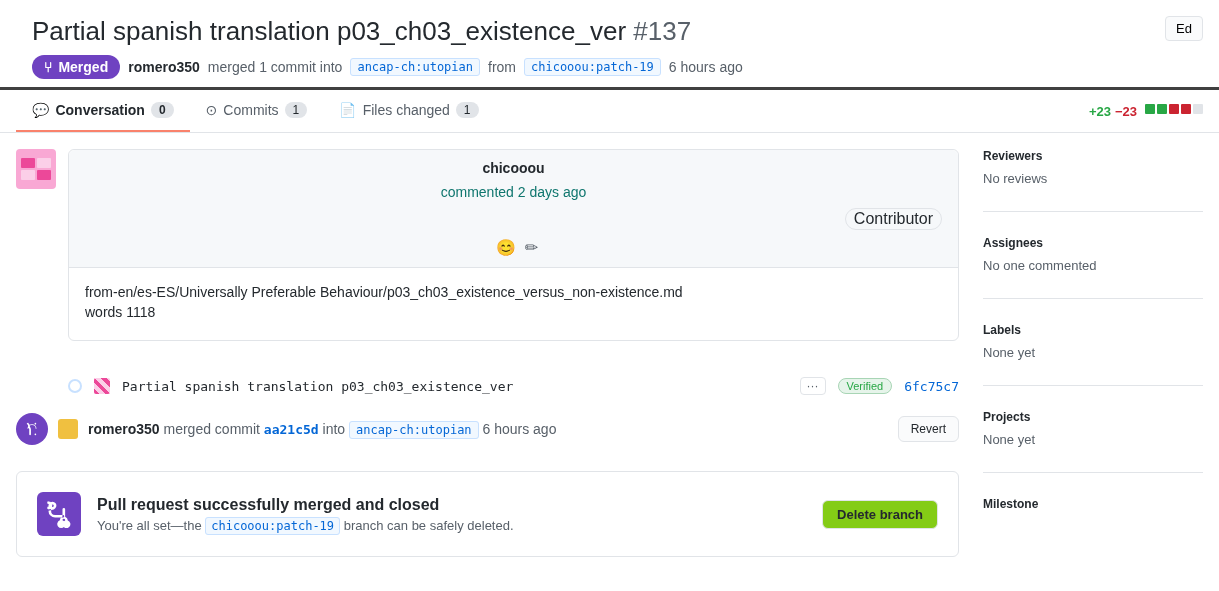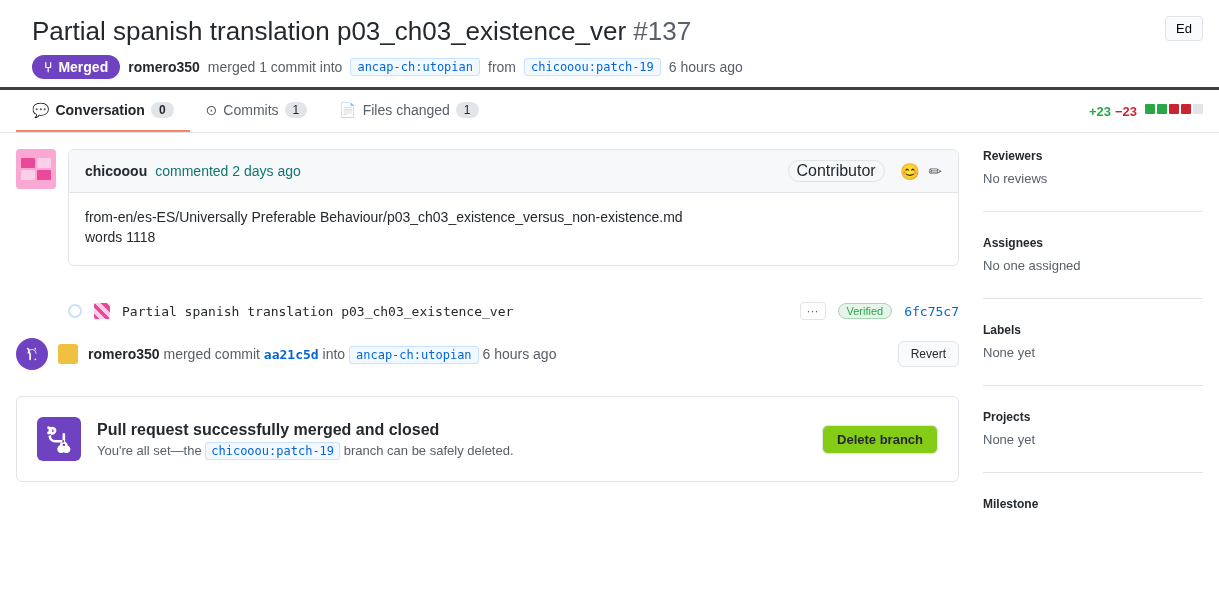--- a/index.html
+++ b/index.html
@@ -24,21 +24,21 @@
     .diff-block.add { background: #28a745; }
     .diff-block.del { background: #cb2431; }
     .diff-block.neutral { background: #e1e4e8; }
 
     .main-layout { display: flex; padding: 16px; gap: 24px; }
     .conversation-area { flex: 1; min-width: 0; }
     .sidebar { width: 220px; flex-shrink: 0; }
 
     
     .comment-block { border: 1px solid #e1e4e8; border-radius: 6px; margin-bottom: 16px; }
-    .comment-header { background: #f6f8fa; border-bottom: 1px solid #e1e4e8; padding: 10px 16px; display: flex; align-items: center; gap: 8px; border-radius: 6px 6px 0 0; }
+    .comment-header { background: #f6f8fa; border-bottom: 1px solid #e1e4e8; padding: 10px 16px; display: flex; align-items: center; gap: 8px; border-radius: 6px 6px 0 0; flex-direction: column; }
     .comment-author { font-weight: 600; color: #24292e; }
     .comment-time { color: #0f766e; }
     .contributor-badge { border: 1px solid #e1e4e8; border-radius: 20px; padding: 1px 8px; font-size: 16px; color: #24292e; margin-left: auto; }
     .comment-actions { display: flex; gap: 8px; align-items: center; margin-left: 8px; }
     .comment-action-btn { background: none; border: none; cursor: pointer; color: #586069; font-size: 16px; }
     .comment-body { padding: 16px; }
     .comment-body p { margin-bottom: 4px; color: #24292e; }
     .avatar-placeholder { width: 40px; height: 40px; border-radius: 4px; background: #f9a8d4; display: flex; flex-direction: column; justify-content: center; align-items: center; gap: 2px; padding: 4px; }
     .avatar-row { display: flex; gap: 2px; }
     .avatar-sq { width: 14px; height: 10px; border-radius: 1px; }
@@ -214,21 +214,21 @@
 
     </div>
 
     <div class="sidebar">
       <div class="sidebar-section">
         <div class="sidebar-title">Reviewers</div>
         <div class="sidebar-value">No reviews</div>
       </div>
       <div class="sidebar-section">
         <div class="sidebar-title">Assignees</div>
-        <div class="sidebar-value">No one assigned</div>
+        <div class="sidebar-value">No one commented</div>
       </div>
       <div class="sidebar-section">
         <div class="sidebar-title">Labels</div>
         <div class="sidebar-value">None yet</div>
       </div>
       <div class="sidebar-section">
         <div class="sidebar-title">Projects</div>
         <div class="sidebar-value">None yet</div>
       </div>
       <div class="sidebar-section">

